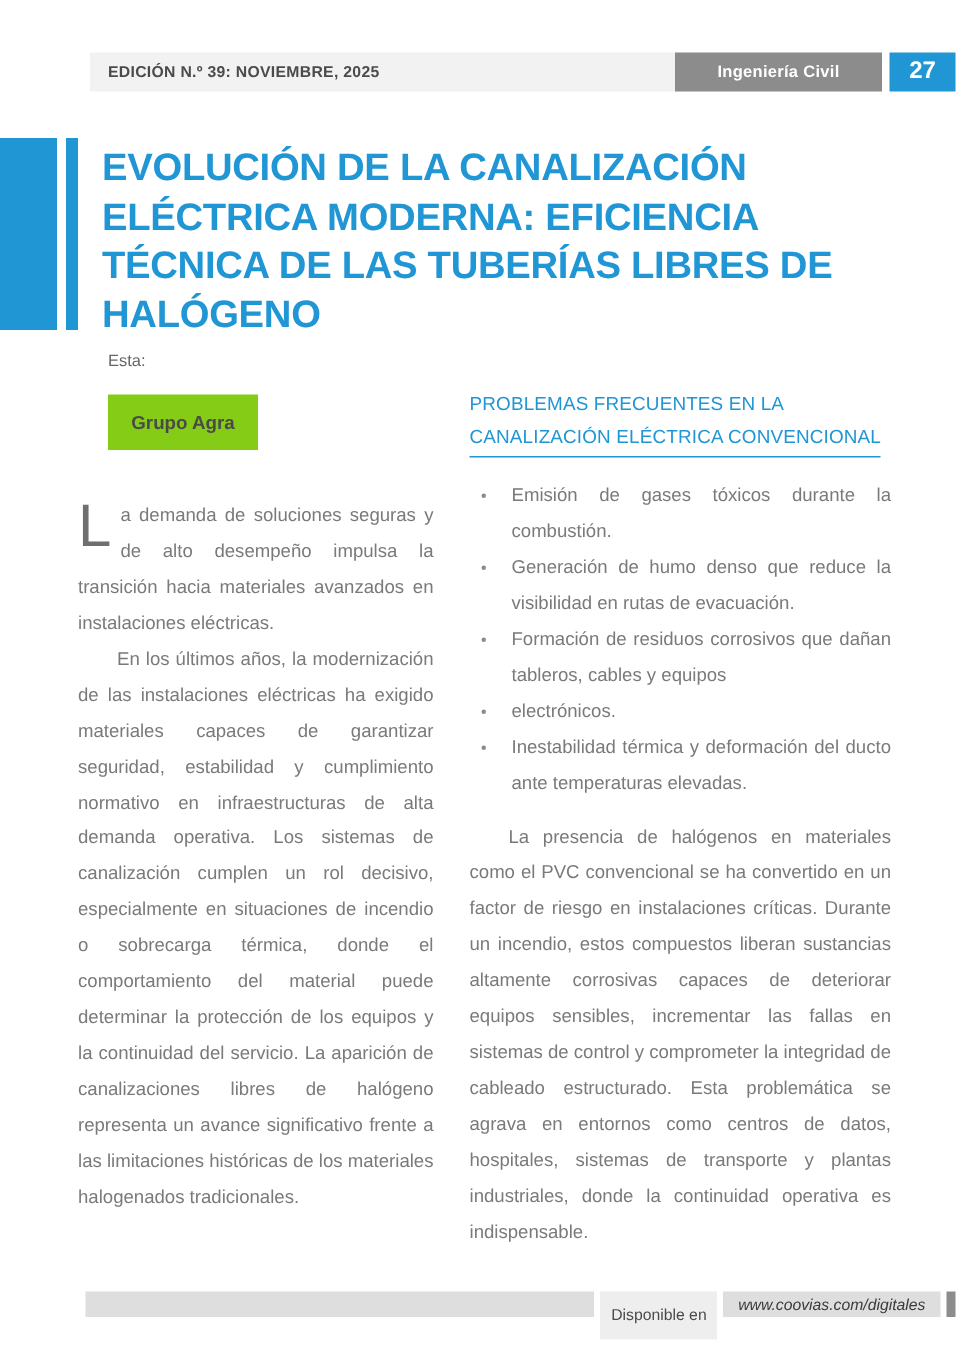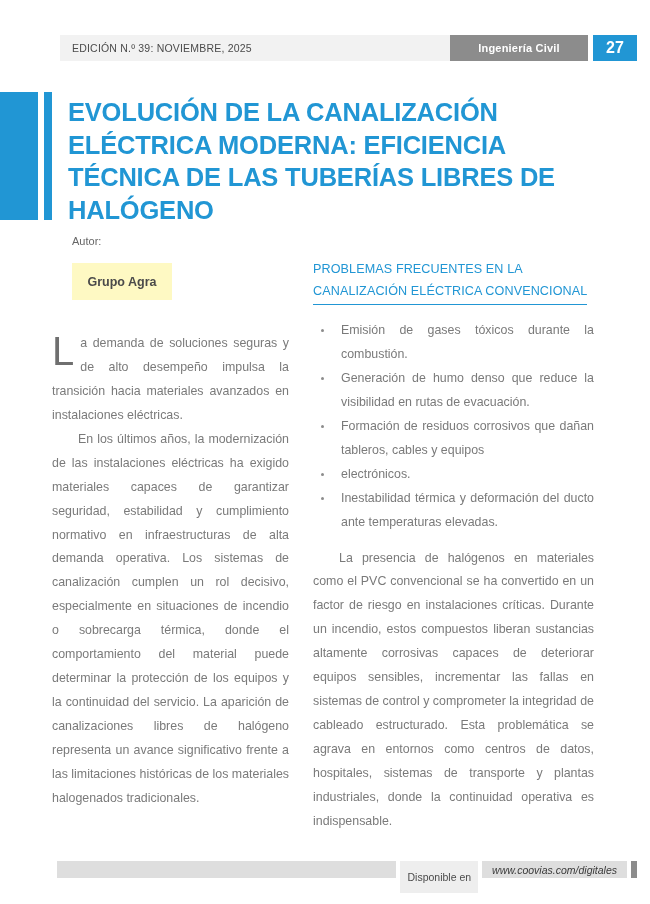--- a/index.html
+++ b/index.html
@@ -32,20 +32,21 @@
   .header-edition {
     flex: 1 1 auto;
     background: #f2f2f2;
     display: flex;
     align-items: center;
     padding-left: 12px;
     font-size: 10.5px;
     letter-spacing: 0.2px;
     color: #4b4b4b;
     font-family: "Liberation Sans", sans-serif;
+    font-weight: bold;
   }
   .header-section {
     width: 138px;
     background: #8c8c8c;
     color: #ffffff;
     font-size: 11px;
     font-weight: bold;
     display: flex;
     align-items: center;
     justify-content: center;
@@ -100,21 +101,21 @@
     top: 235px;
     font-size: 11px;
     color: #666666;
   }
   .author-box {
     position: absolute;
     left: 72px;
     top: 263px;
     width: 100px;
     height: 37px;
-    background: #fef9c3;
+    background: #84cc16;
     display: flex;
     align-items: center;
     justify-content: center;
     font-size: 12.5px;
     font-weight: bold;
     color: #4a4a4a;
   }
 
   
   .col-left {
@@ -240,21 +241,21 @@
     <div class="header-edition">EDICIÓN N.º 39: NOVIEMBRE, 2025</div>
     <div class="header-section">Ingeniería Civil</div>
     <div class="header-pagenum">27</div>
   </div>
 
   <div class="accent-block"></div>
   <div class="accent-bar"></div>
 
   <h1 class="title">EVOLUCIÓN DE LA CANALIZACIÓN ELÉCTRICA MODERNA: EFICIENCIA TÉCNICA DE LAS TUBERÍAS LIBRES DE HALÓGENO</h1>
 
-  <div class="author-label">Autor:</div>
+  <div class="author-label">Esta:</div>
   <div class="author-box">Grupo Agra</div>
 
   <div class="col-left">
     <p class="body-text dropcap-para">
       <span class="dropcap">L</span><span>a demanda de soluciones seguras y de alto desempeño impulsa la transición hacia materiales avanzados en instalaciones eléctricas.</span>
     </p>
     <p class="body-text indent">En los últimos años, la modernización de las instalaciones eléctricas ha exigido materiales capaces de garantizar seguridad, estabilidad y cumplimiento normativo en infraestructuras de alta demanda operativa. Los sistemas de canalización cumplen un rol decisivo, especialmente en situaciones de incendio o sobrecarga térmica, donde el comportamiento del material puede determinar la protección de los equipos y la continuidad del servicio. La aparición de canalizaciones libres de halógeno representa un avance significativo frente a las limitaciones históricas de los materiales halogenados tradicionales.</p>
   </div>
 
   <div class="col-right">

